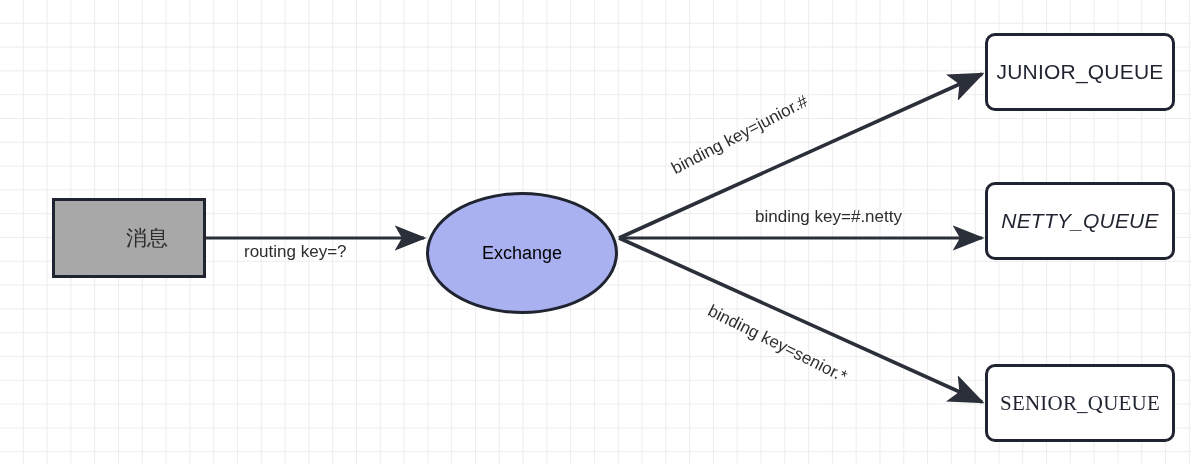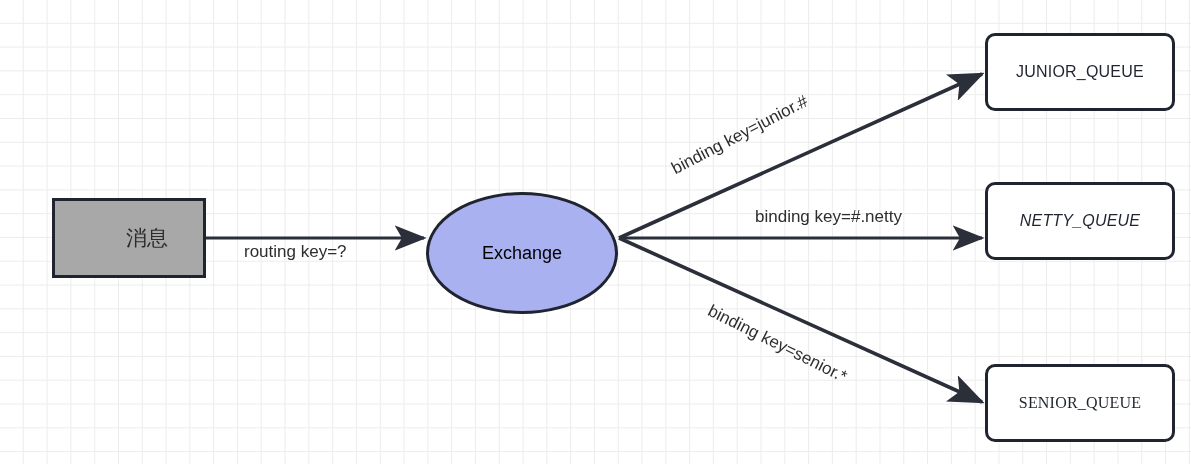--- a/index.html
+++ b/index.html
@@ -57,21 +57,21 @@
     font-size: 18px;
     color: #000000;
   }
   .queue-box {
     left: 985px;
     width: 190px;
     height: 78px;
     background: #ffffff;
     border: 3px solid #1f2430;
     border-radius: 10px;
-    font-size: 16px;
+    font-size: 21px;
     color: #1f2430;
     letter-spacing: 0.2px;
   }
   .q-junior { top: 33px; }
   .q-netty  { top: 182px; font-style: italic; }
   .q-senior { top: 364px; font-family: Liberation Serif, serif; }
 
   .edge-label {
     position: absolute;
     font-size: 17px;

